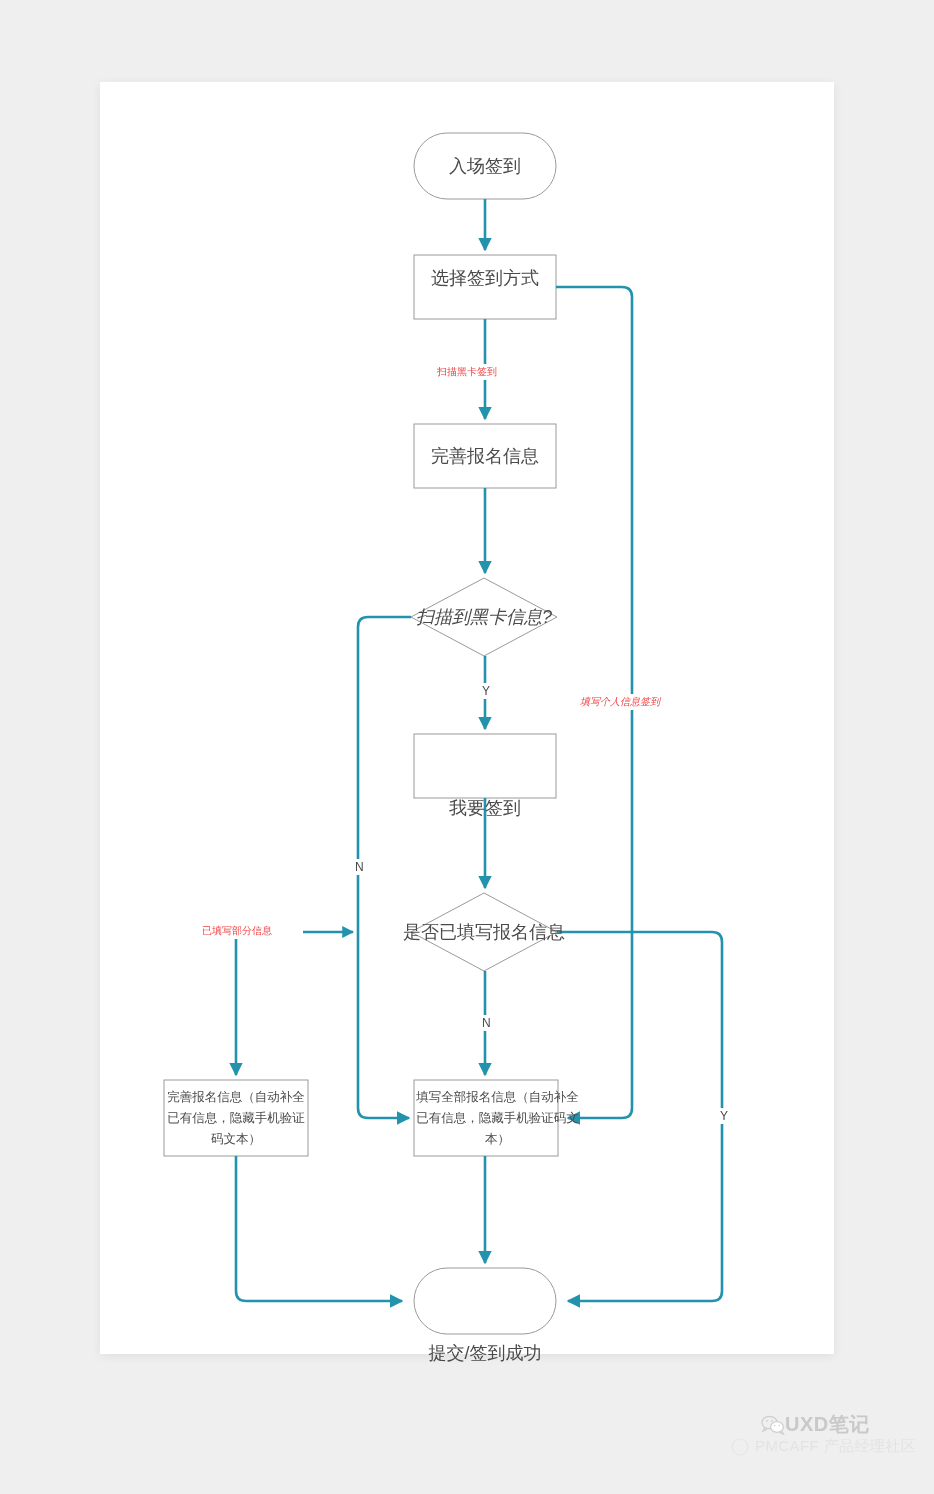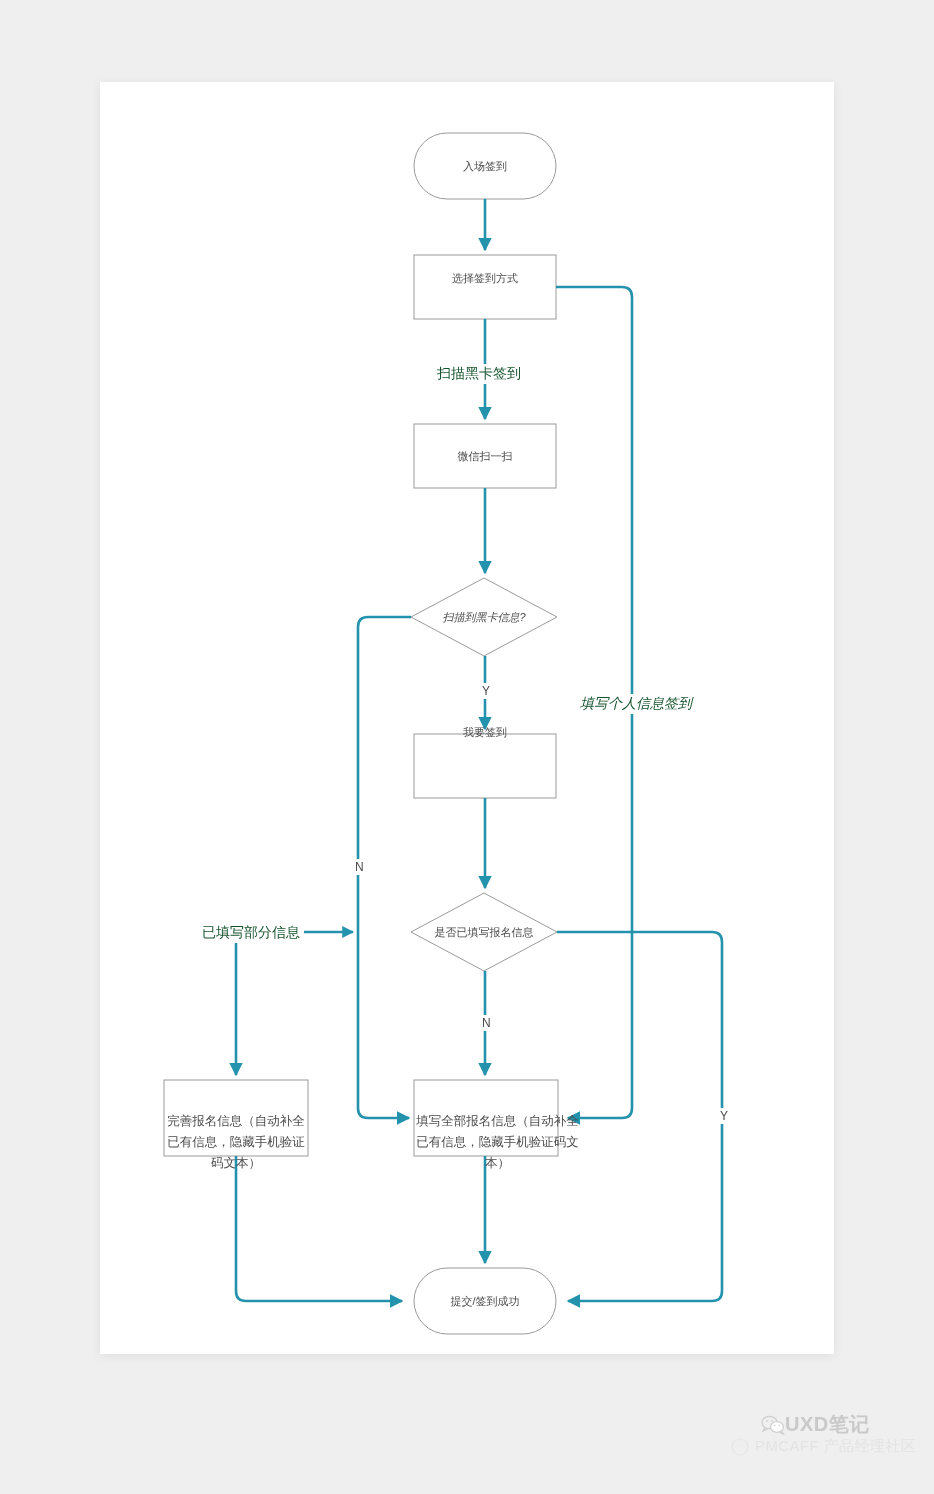--- a/index.html
+++ b/index.html
@@ -36,35 +36,34 @@
     width: 934px;
     height: 1494px;
   }
   .node-text {
     position: absolute;
     display: flex;
     align-items: center;
     justify-content: center;
     text-align: center;
     color: #4a4a4a;
-    font-size: 11px;
+    font-size: 18px;
     line-height: 22px;
     pointer-events: none;
     box-sizing: border-box;
   }
   .node-text.small {
     font-size: 12.5px;
     line-height: 21px;
     padding: 0 0;
-    margin-top: 24px;
   }
   .edge-label {
     position: absolute;
-    color: #14532d;
-    font-size: 14px;
+    color: #ef4444;
+    font-size: 10px;
     white-space: nowrap;
     background: #ffffff;
     padding: 1px 4px;
     box-sizing: border-box;
   }
   .edge-label.yn {
     font-size: 12px;
     color: #4a4a4a;
     font-family: "Liberation Sans", sans-serif;
   }
@@ -154,33 +153,33 @@
       <path d="M 236 1156 L 236 1291 Q 236 1301 246 1301 L 402 1301" marker-end="url(#arrow)"></path>
 
       <path d="M 485 1156 L 485 1263" marker-end="url(#arrow)"></path>
     </g>
   </svg>
 
   <div class="node-text" style="left:414px; top:133px; width:142px; height:66px;">入场签到</div>
 
   <div class="node-text" style="left:414px; top:246px; width:142px; height:64px;">选择签到方式</div>
 
-  <div class="node-text" style="left:414px; top:424px; width:142px; height:64px;">微信扫一扫</div>
+  <div class="node-text" style="left:414px; top:424px; width:142px; height:64px;">完善报名信息</div>
 
   <div class="node-text" style="left:404px; top:598px; width:160px; height:38px;font-style:italic;">扫描到黑卡信息?</div>
 
-  <div class="node-text" style="left:414px; top:700px; width:142px; height:64px;">我要签到</div>
+  <div class="node-text" style="left:414px; top:776px; width:142px; height:64px;">我要签到</div>
 
   <div class="node-text" style="left:399px; top:913px; width:170px; height:38px;">是否已填写报名信息</div>
 
   <div class="node-text small" style="left:164px; top:1080px; width:144px; height:76px;">完善报名信息（自动补全已有信息，隐藏手机验证码文本）</div>
 
   <div class="node-text small" style="left:414px; top:1080px; width:167px; height:76px;">填写全部报名信息（自动补全已有信息，隐藏手机验证码文本）</div>
 
-  <div class="node-text" style="left:414px; top:1268px; width:142px; height:66px;">提交/签到成功</div>
+  <div class="node-text" style="left:414px; top:1320px; width:142px; height:66px;">提交/签到成功</div>
 
   <div class="edge-label" style="left:433px; top:364px;">扫描黑卡签到</div>
 
   <div class="edge-label" style="left:576px; top:694px;font-style:italic;">填写个人信息签到</div>
 
   <div class="edge-label yn" style="left:478px; top:683px;">Y</div>
 
   <div class="edge-label yn" style="left:351px; top:859px;">N</div>
 
   <div class="edge-label" style="left:198px; top:923px;">已填写部分信息</div>

